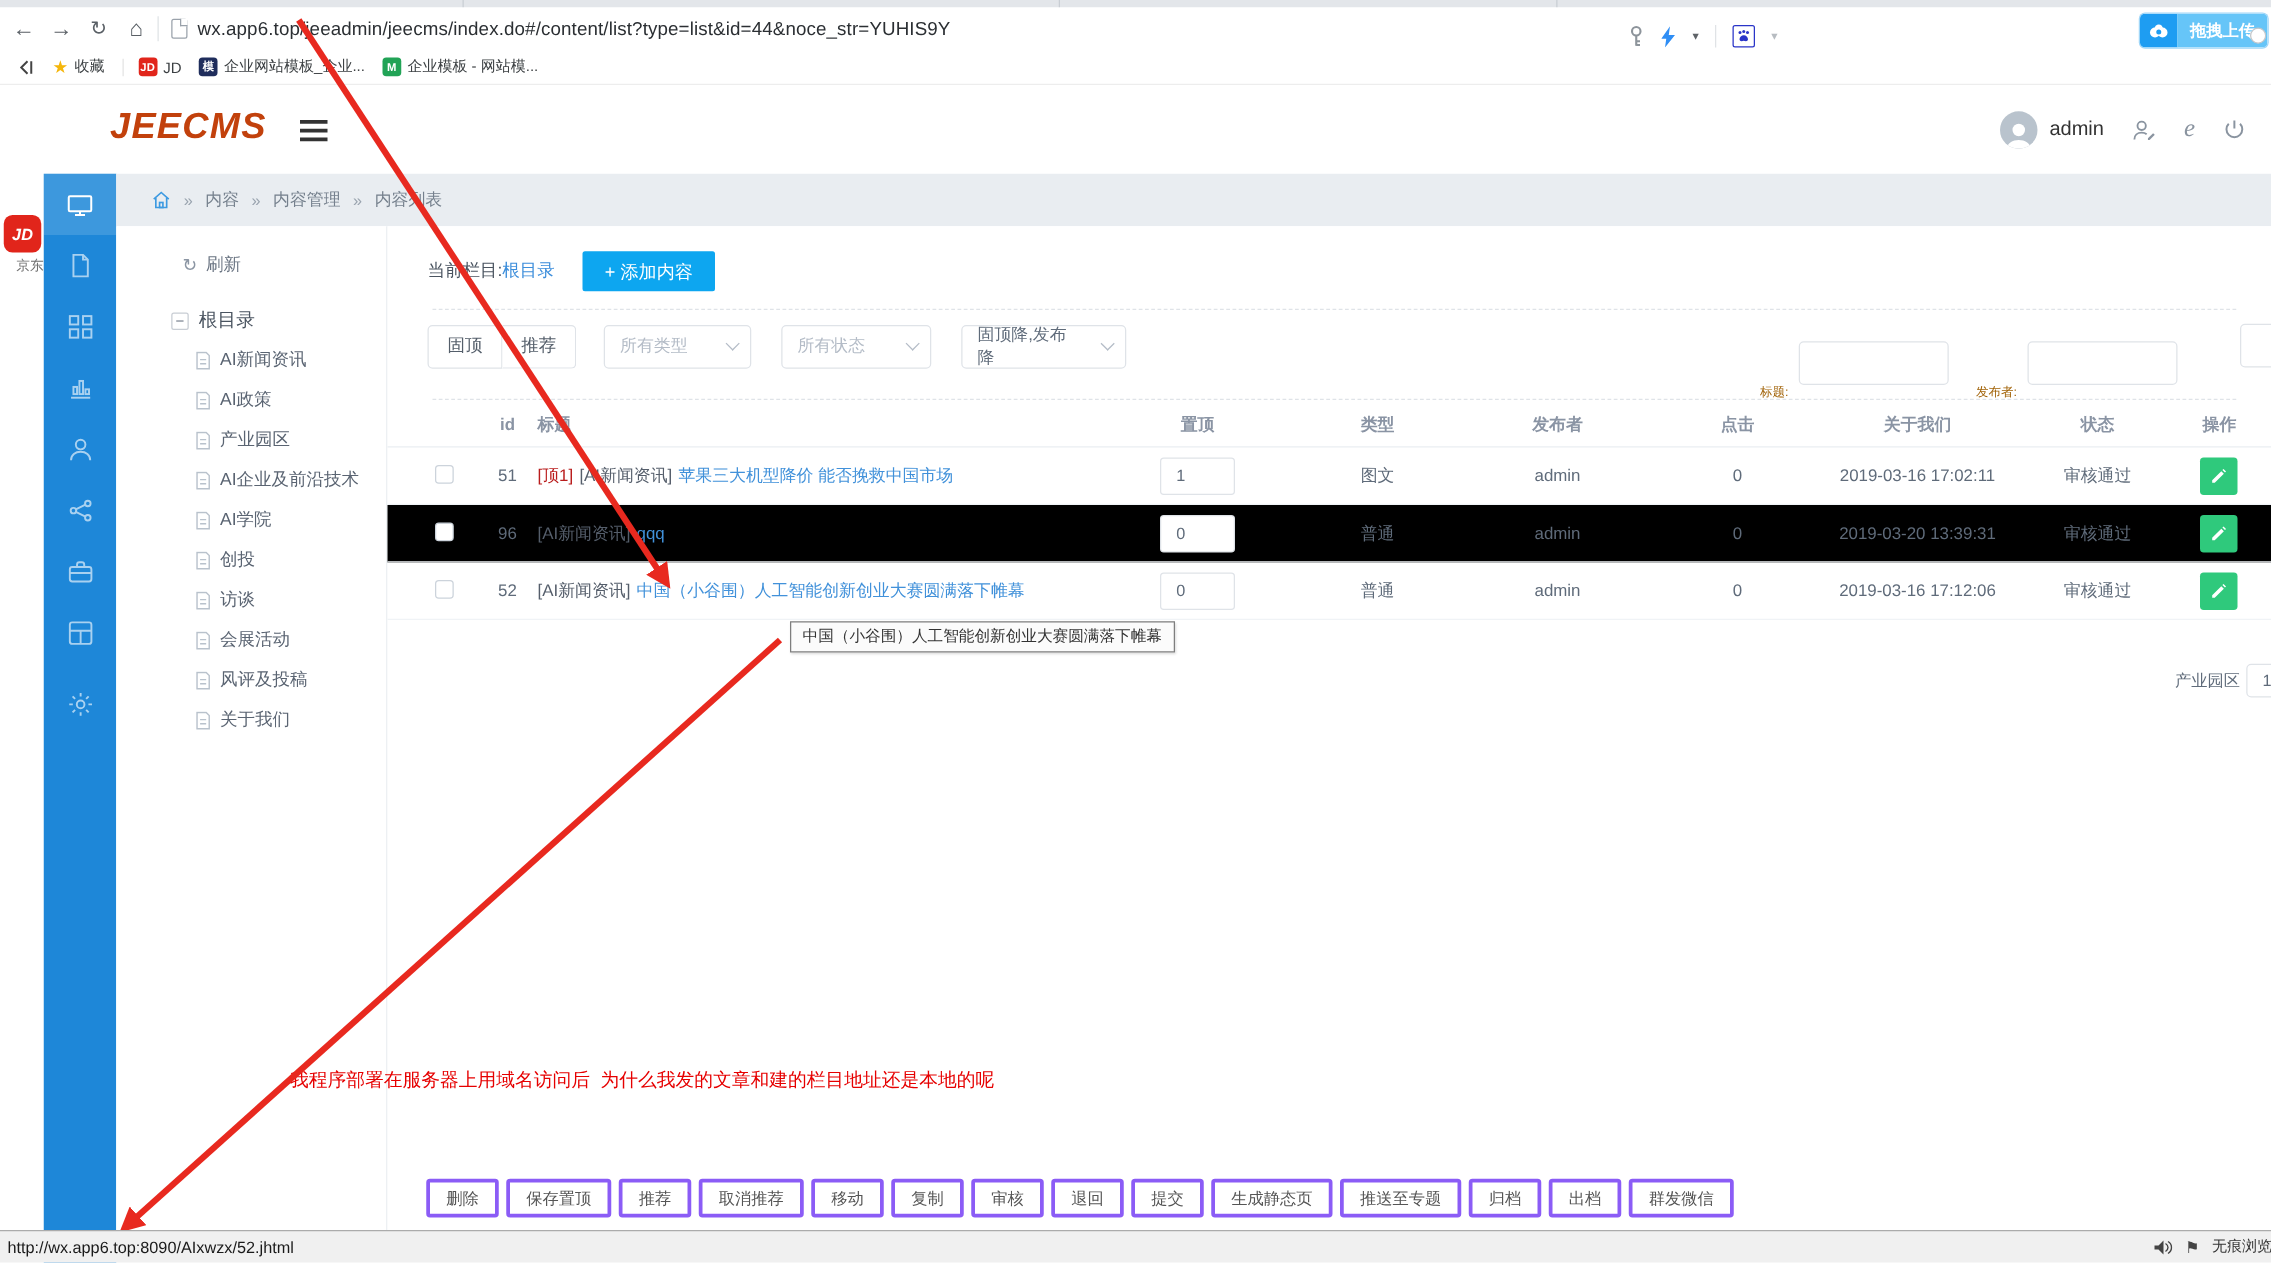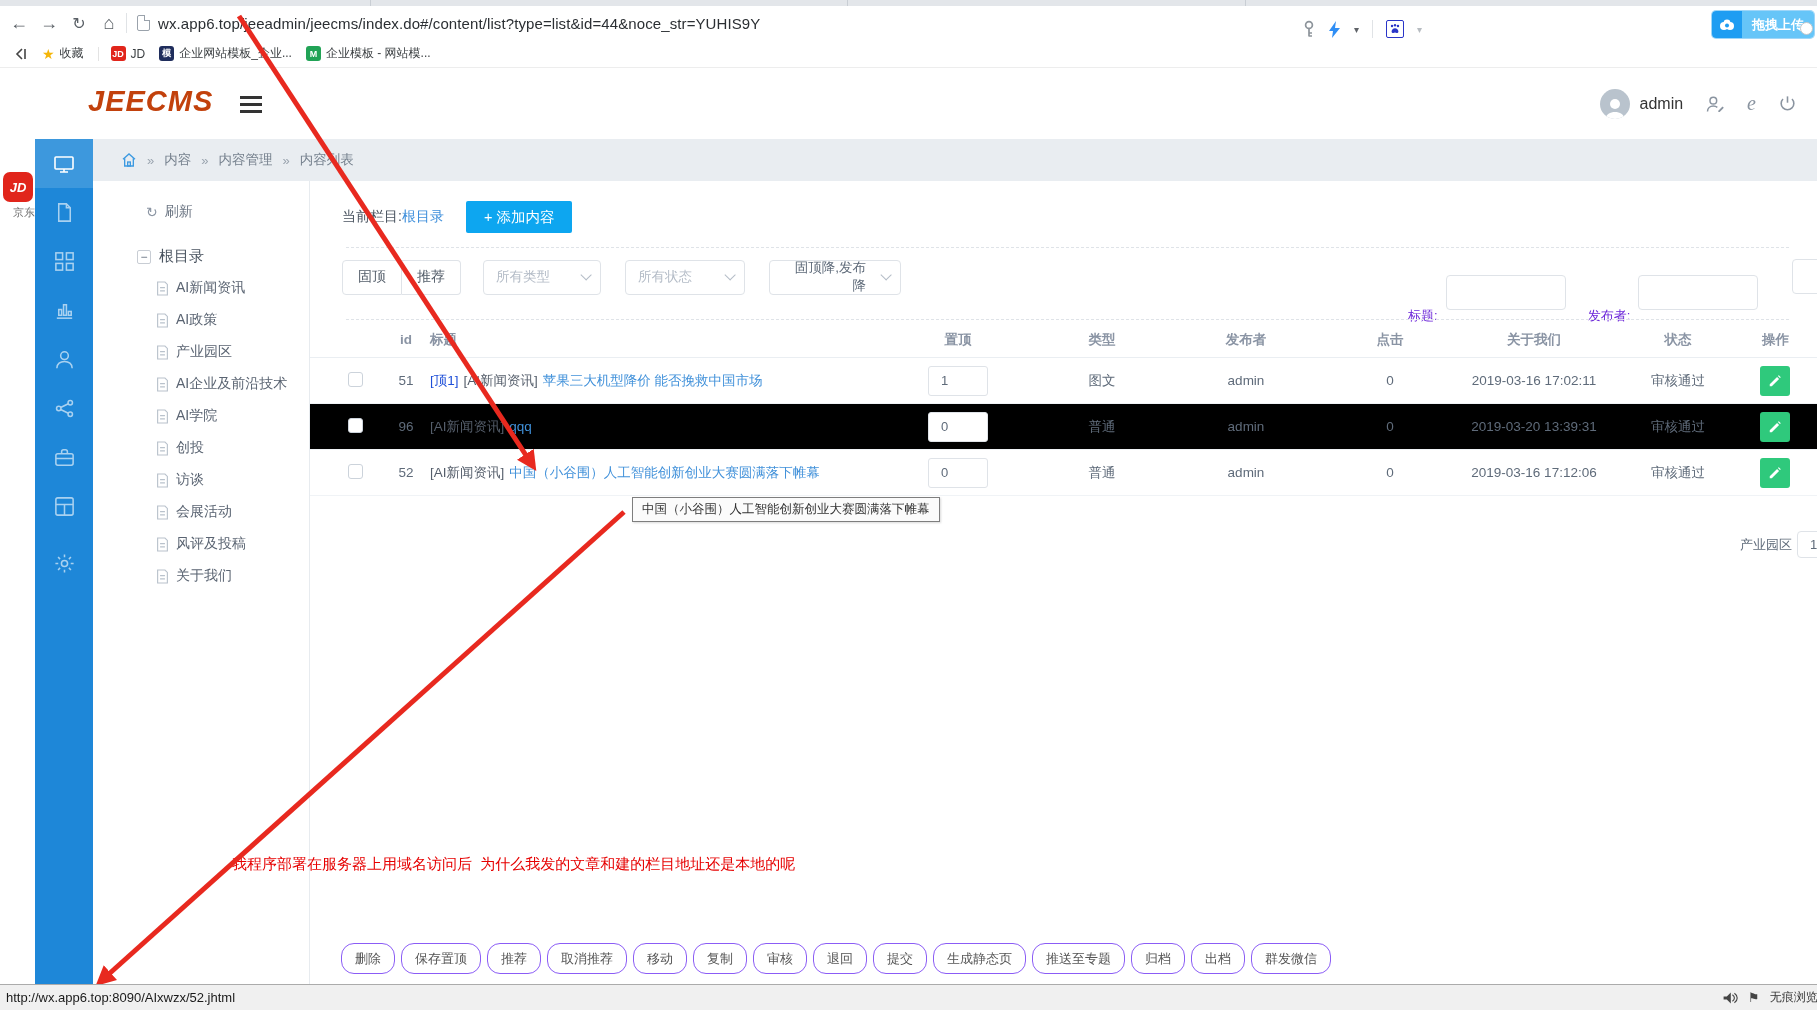--- a/index.html
+++ b/index.html
@@ -80,61 +80,61 @@
   #add-btn { height:32px; padding:0 18px; background:#0da6f0; color:#fff; font-size:14.5px; border:none;
     border-radius:2px; cursor:pointer; display:flex; align-items:center; }
   .dashed { position:absolute; left:36px; width:1443px; border-top:1px dashed #dfe3e8; }
   #filter-row { position:absolute; left:32px; top:78px; height:36px; display:flex; align-items:center; }
   .fbtn { height:35px; padding:0 15px; background:#fff; border:1px solid #dfe3e8; font-size:14px; color:#545e6a; cursor:pointer; }
   .fbtn.left { border-radius:4px 0 0 4px; }
   .fbtn.right { border-radius:0 4px 4px 0; border-left:none; margin-right:22px; }
   .fselect { height:35px; border:1px solid #dfe3e8; border-radius:4px; background:#fff; display:flex;
     align-items:center; justify-content:space-between; padding:0 12px; font-size:13.5px; cursor:pointer; margin-right:24px; }
   .fselect .ph { color:#b4bcc7; }
-  .fselect .dk { color:#5f6b7a;text-align:right; }
+  .fselect .dk { color:#5f6b7a; }
   .chev { width:8px; height:8px; border-right:1.5px solid #b4bcc7; border-bottom:1.5px solid #b4bcc7;
     transform:rotate(45deg) translateY(-3px); margin-left:14px; }
   #filter-right { position:absolute; left:1098px; top:78px; display:flex; align-items:center; gap:8px; }
-  #filter-right label { font-size:13px; color:#6d28d9;margin-top:48px; }
+  #filter-right label { font-size:10px; color:#a16207;margin-top:48px; }
   .ftxt { width:120px; height:35px; border:1px solid #dfe3e8; border-radius:4px; padding:0 8px; font-size:13px; }
   #search-cut { position:absolute; left:1482px; top:78px; width:40px; height:35px; border:1px solid #dfe3e8;
     border-radius:4px; background:#fff; }
 
   
   .trow { display:grid; grid-template-columns:34px 48px 456px 144px 144px 144px 144px 144px 144px 1fr;
     align-items:center; padding-left:38px; }
   #thead { position:absolute; left:0; top:141px; width:1507px; height:36px; font-size:13.5px; font-weight:600;
     color:#8a94a4; border-bottom:1px solid #eaeef2; }
   .tr { position:absolute; left:0; width:1507px; height:46px; font-size:13.5px; color:#5f6b7a; }
   .tr.alt { background:#000000; }
   .tr { border-bottom:1px solid #f0f3f6; }
   .cc { text-align:center; }
   .chk { width:15px; height:15px; border:1px solid #ccd3db; border-radius:3px; background:#fff; cursor:pointer; }
   .title-cell { display:flex; gap:5px; align-items:center; white-space:nowrap; overflow:hidden; }
-  .tag-top { color:#1d4ed8; }
+  .tag-top { color:#b91c1c; }
   .cat { color:#555e6b; }
   .tlink { color:#4191da; cursor:pointer; }
   .top-input { width:60px; height:30px; border:1px solid #dfe3e8; border-radius:3px; padding:0 0 0 12px;
     font-size:13px; color:#5f6b7a; margin:0 auto; display:block; background:#fff; }
   .edit-btn { width:30px; height:30px; margin-left:10px; background:#2fc97c; border:none; border-radius:3px;
     display:flex; align-items:center; justify-content:center; cursor:pointer; }
   .actions-h { padding-left:12px; text-align:left; }
 
   
   #pagination { position:absolute; left:1430px; top:350px; display:flex; align-items:center; white-space:nowrap;
     font-size:13px; color:#5f6b7a; }
   #per-page { width:50px; height:27px; border:1px solid #dfe3e8; border-radius:4px; padding:0 0 0 12px;
     font-size:13px; color:#5f6b7a; margin:0 5px; }
 
   
   #tooltip { position:absolute; left:632px; top:497px; background:#fbfbfb; border:1px solid #7e7e7e;
     font-size:12.5px; color:#333; padding:3px 9px; z-index:50; box-shadow:1px 1px 2px rgba(0,0,0,.15); white-space:nowrap; }
   #annotation { position:absolute; left:232px; top:855px; font-size:15px; color:#e60000; z-index:30; white-space:pre; }
   #actions-bar { position:absolute; left:341px; top:943px; display:flex; gap:6px; z-index:10; }
-  .act-btn { height:31px; padding:0 13px; background:#fff; border:1px solid #8b5cf6; border-radius:13px;
+  .act-btn { height:31px; padding:0 13px; background:#fff; border:3px solid #8b5cf6; border-radius:3px;
     font-size:13px; color:#555; cursor:pointer; white-space:nowrap; }
 
   
   #status-bar { position:absolute; left:0; top:984px; width:1817px; height:26px; background:#f0f0f0;
     border-top:1px solid #ababab; display:flex; align-items:center; font-size:13px; color:#1a1a1a; z-index:60; }
   #status-url { margin-left:6px; white-space:nowrap; }
   #status-right { position:absolute; left:1722px; display:flex; align-items:center; gap:10px; white-space:nowrap; }
   #incognito { font-size:12px; color:#333; }
   #status-flag { color:#444; font-size:13px; }
 

